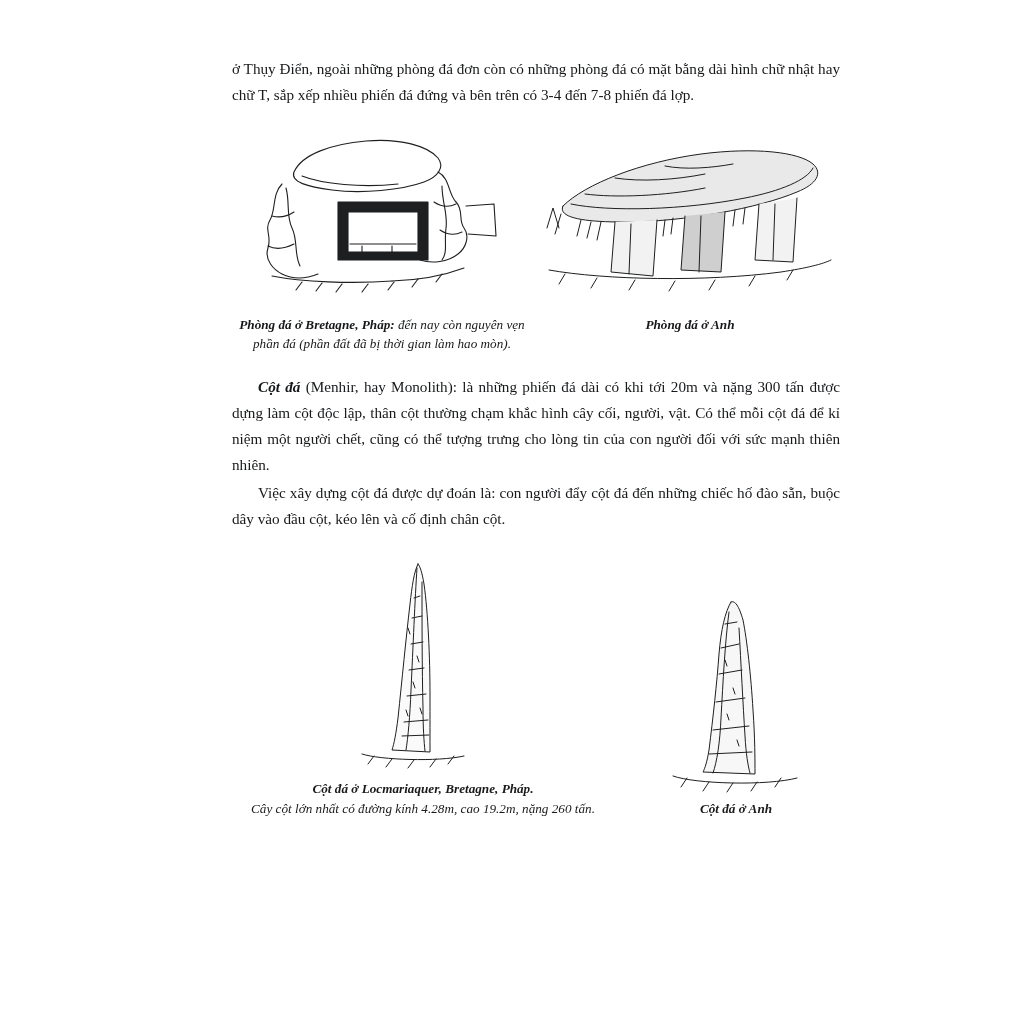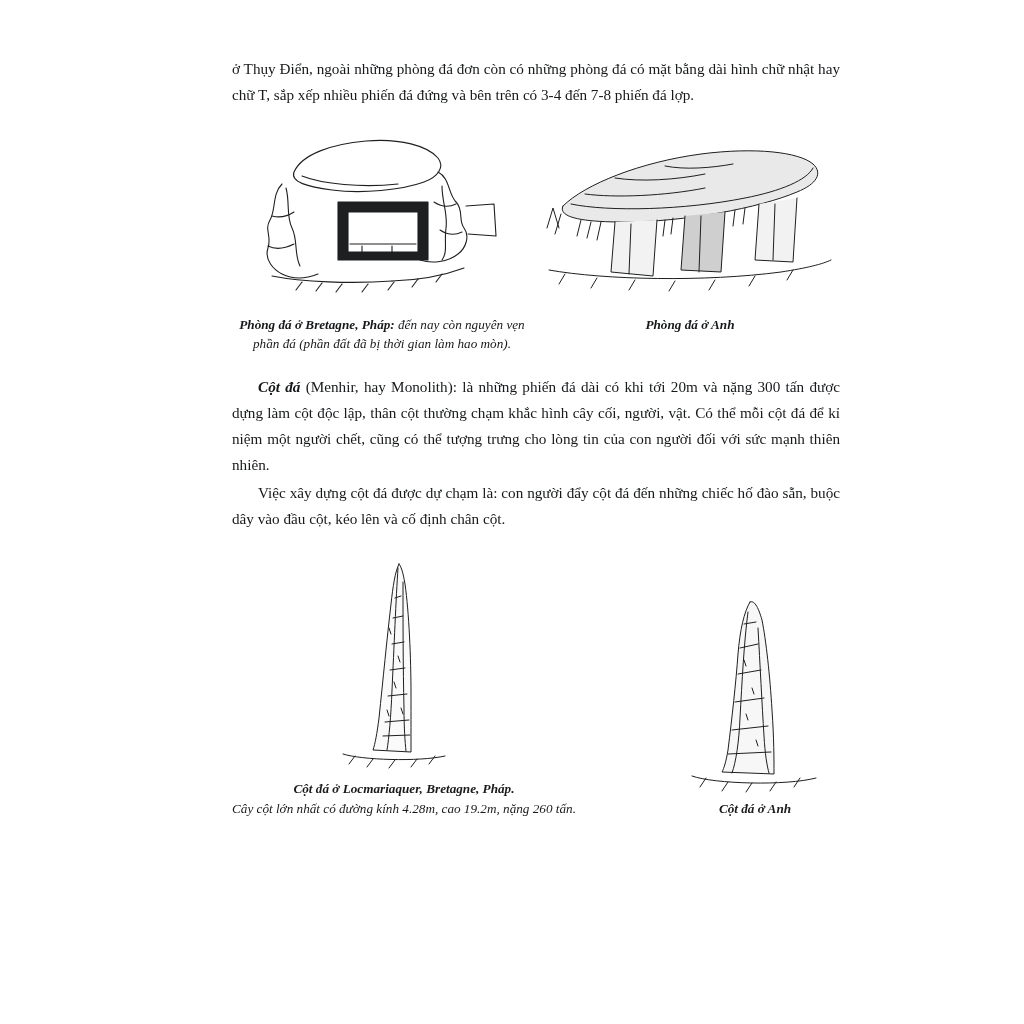--- a/index.html
+++ b/index.html
@@ -54,21 +54,21 @@
     text-align: center;
     font-style: italic;
     color: #16181a;
     margin-top: 16px;
   }
   .caption b { font-style: italic; font-weight: bold; }
   .caption .sub { font-style: italic; }
 
   .fig-row-2 {
     display: flex;
-    justify-content: space-between;
+    justify-content: center;
     align-items: flex-end;
     margin-top: 26px;
     gap: 56px;
   }
   .cap2 {
     font-size: 13.2px;
     line-height: 1.5;
     text-align: center;
     font-style: italic;
     margin-top: 6px;
@@ -177,21 +177,21 @@
           <b>Phòng đá ở Anh</b>
         </div>
       </div>
     </div>
 
     <p class="body-text indent" style="margin-top:20px;">
       <span class="term">Cột đá</span>
       <span>(Menhir, hay Monolith): là những phiến đá dài có khi tới 20m và nặng 300 tấn được dựng làm cột độc lập, thân cột thường chạm khắc hình cây cối, người, vật. Có thể mỗi cột đá để kỉ niệm một người chết, cũng có thể tượng trưng cho lòng tin của con người đối với sức mạnh thiên nhiên.</span>
     </p>
 
-    <p class="body-text indent">Việc xây dựng cột đá được dự chạm là: con người đẩy cột đá đến những chiếc hố đào sẵn, buộc dây vào đầu cột, kéo lên và cố định chân cột.</p>
+    <p class="body-text indent">Việc xây dựng cột đá được dự đoán là: con người đẩy cột đá đến những chiếc hố đào sẵn, buộc dây vào đầu cột, kéo lên và cố định chân cột.</p>
 
 
 
     <div class="fig-row-2">
 
       <div class="fig">
         <svg width="210" height="215" viewBox="0 0 210 215">
           <g class="ink" stroke-width="1" stroke-linejoin="round" stroke-linecap="round">
             <path d="M100 6 C96 14 94 28 92 46 C88 80 84 122 80 160 C78 176 76 186 74 192 L112 194 C112 182 112 160 112 136 C112 100 110 54 106 26 C104 14 102 8 100 6 Z" fill="#fafafa"></path>
             <path d="M99 10 C97 40 95 90 93 132 C92 158 90 180 88 192"></path>

